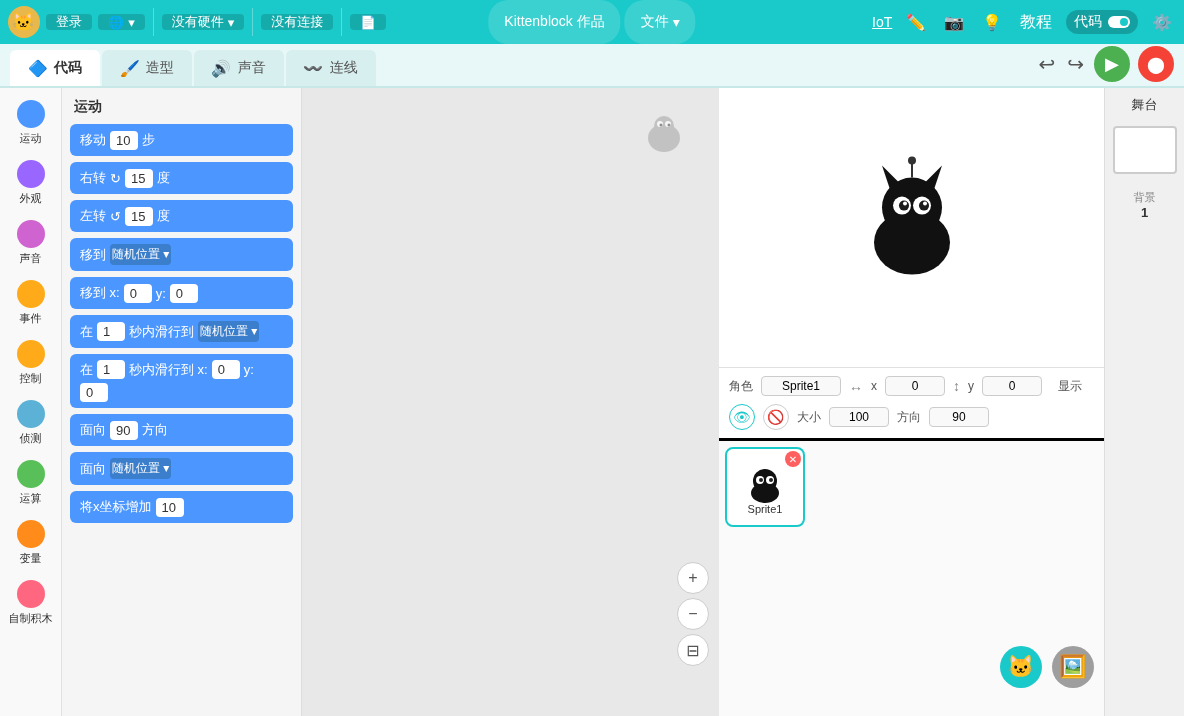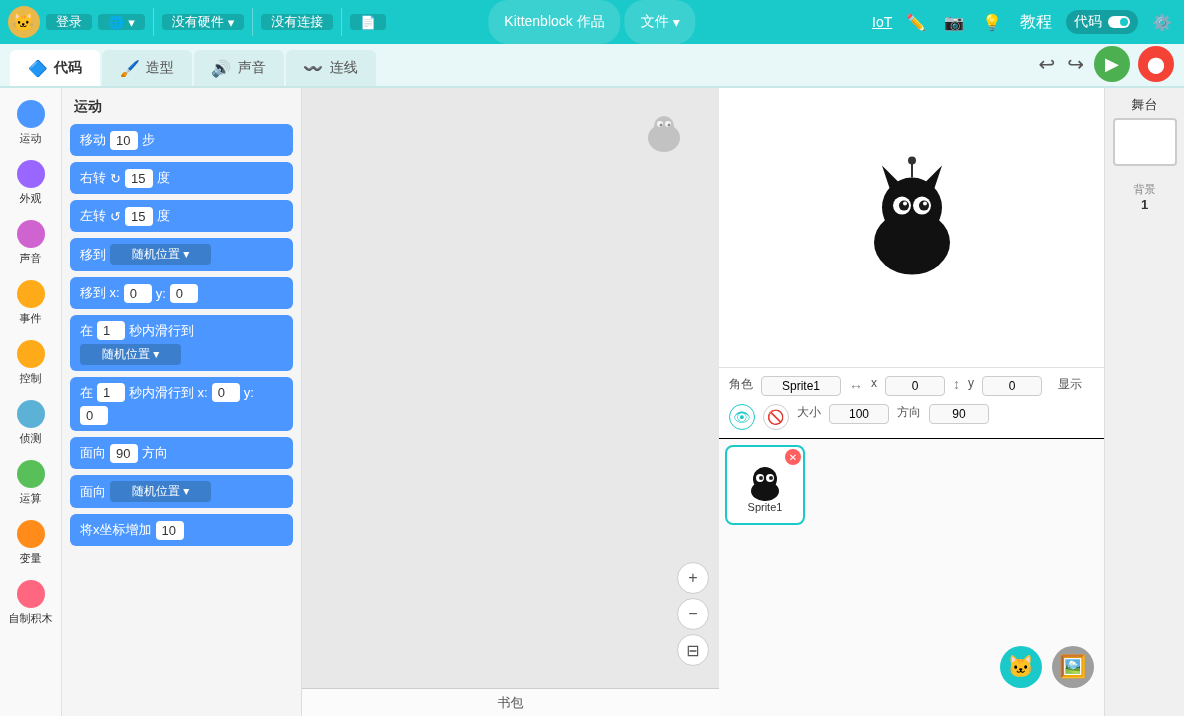--- a/index.html
+++ b/index.html
@@ -144,21 +144,21 @@
     .block-full { width: 100%; }
     .block-blue { background: #4c97ff; }
     .block-input {
       background: white; color: #333;
       border-radius: 4px; padding: 2px 6px;
       font-size: 13px; min-width: 28px; 
       display: inline-block;
     }
     .block-dropdown {
       background: #3a7ecc; color: white;
-      border-radius: 4px; padding: 2px 22px;
+      border-radius: 4px; padding: 2px 2px;
       font-size: 12px; display: inline-flex; align-items: center; gap: 2px;
     }
 
     
     #script-area {
       flex: 1; background: #e8e8e8;
       position: relative; overflow: hidden;
     }
     .script-sprite {
       position: absolute; top: 20px; right: 30px;
@@ -191,22 +191,22 @@
       position: relative; overflow: hidden;
       border-bottom: 1px solid #e0e0e0;
     }
     .stage-cat {
       position: absolute; top: 50%; left: 50%;
       transform: translate(-50%, -60%);
     }
 
     
     #stage-controls {
-      padding: 8px 10px; border-bottom: 1px solid #000000;
-      display: flex; align-items: flex-start; gap: 8px; flex-wrap: wrap;
+      padding: 8px 10px; border-bottom: 3px solid #000000;
+      display: flex; align-items: center; gap: 8px; flex-wrap: wrap;
     }
     .ctrl-label { font-size: 12px; color: #555; }
     .ctrl-input {
       border: 1px solid #ccc; border-radius: 4px;
       padding: 2px 6px; font-size: 12px; width: 60px; text-align: center;
       background: #f9f9f9;
     }
     .ctrl-arrow { font-size: 14px; color: #888; }
     .eye-btn {
       width: 26px; height: 26px; border-radius: 50%;
@@ -240,21 +240,21 @@
       color: white; font-size: 10px; cursor: pointer;
     }
 
     
     #right-panel {
       width: 80px; background: #f0f0f0;
       display: flex; flex-direction: column; align-items: center;
       padding-top: 8px; border-left: 1px solid #ddd;
     }
     .stage-label {
-      font-size: 13px; color: #333; margin-bottom: 4px;
+      font-size: 13px; color: #333; margin-bottom: 12px;
     }
     .stage-thumb {
       width: 64px; height: 48px;
       background: white; border: 2px solid #ccc;
       border-radius: 4px; cursor: pointer;
     }
     .bg-section { margin-top: 16px; text-align: center; }
     .bg-label { font-size: 11px; color: #888; }
     .bg-count { font-size: 13px; color: #333; font-weight: bold; }
     #stage-bottom-btns {
@@ -490,23 +490,20 @@
         <circle cx="30" cy="17" r="1.5" fill="#555"></circle>
       </svg>
     </div>
 
     <div class="zoom-controls">
       <button class="zoom-btn">+</button>
       <button class="zoom-btn">−</button>
       <button class="zoom-btn">⊟</button>
     </div>
 
-    <div class="bookbag-bar">
-      <span>书包</span>
-    </div>
   </div>
 
   <div id="stage-area">
 
     <div id="stage-canvas">
       <div class="stage-cat">
         <svg width="120" height="130" viewBox="0 0 120 130">
 
           <ellipse cx="60" cy="95" rx="38" ry="32" fill="#111"></ellipse>
 

